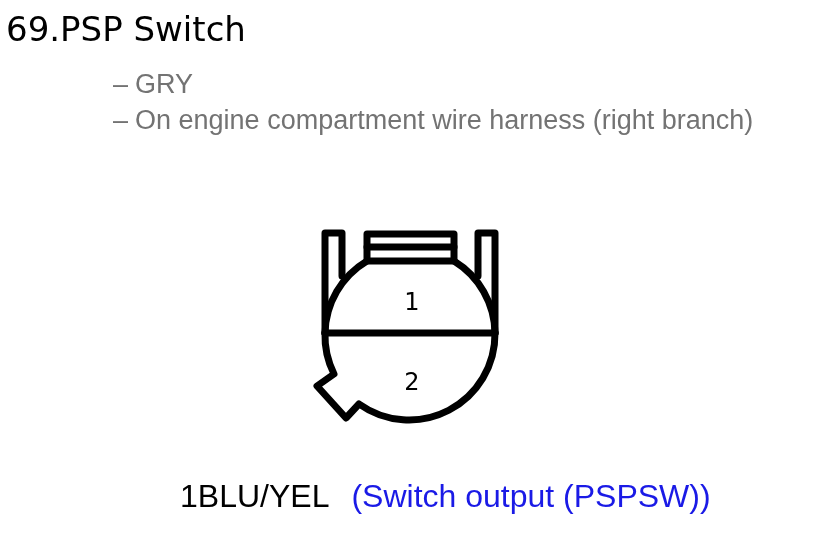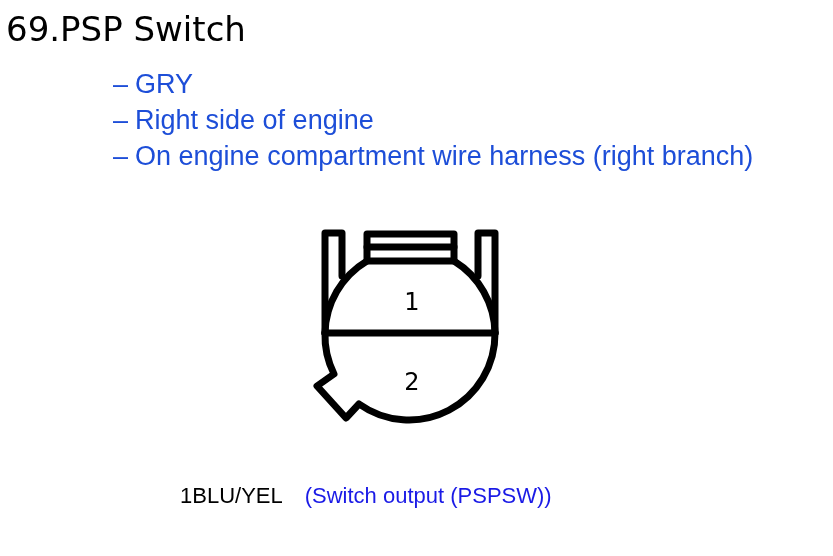--- a/index.html
+++ b/index.html
@@ -4,43 +4,42 @@
 <style>
   html, body { margin: 0; padding: 0; background: #ffffff; }
   body { width: 833px; height: 556px; position: relative; overflow: hidden; }
   .title {
     position: absolute; left: 6px; top: 2px;
     font-family: "DejaVu Sans", sans-serif; font-size: 34px; color: #000;
     line-height: 54px; white-space: nowrap;
   }
   .bullets {
     position: absolute; left: 113px; top: 66px; margin: 0; padding: 0; list-style: none;
-    font-family: "Liberation Sans", sans-serif; font-size: 27px; color: #1d4ed8;
+    font-family: "Liberation Sans", sans-serif; font-size: 27px; color: #737373;
   }
   .bullets li { height: 36px; line-height: 36px; white-space: nowrap; }
   .bullets li .dash { margin-right: 7px; }
   .diagram { position: absolute; left: 0; top: 0; }
   .pins {
     position: absolute; left: 180px; top: 478px;
-    font-family: "Liberation Sans", sans-serif; font-size: 22px;
+    font-family: "Liberation Sans", sans-serif; font-size: 32px;
   }
   .pin-row { height: 36px; line-height: 36px; white-space: nowrap; }
   .pin-wire { color: #000; }
   .pin-desc { color: #1a1ae6; margin-left: 22px; }
   .pin-row.r2 .pin-desc { margin-left: 20px; }
   .pin-label { font-family: "DejaVu Sans", sans-serif; font-size: 24px; fill: #000; }
 </style>
 </head>
 <body>
 
 <div class="title">69.PSP Switch</div>
 
 <ul class="bullets">
   <li><span class="dash">–</span><span>GRY</span></li>
-  <li><span class="dash">–</span><span>Right side of engine</span></li>
   <li><span class="dash">–</span><span>On engine compartment wire harness (right branch)</span></li>
 </ul>
 
 <svg class="diagram" width="833" height="556" viewBox="0 0 833 556">
   <g fill="none" stroke="#000" stroke-width="7" stroke-linejoin="round" stroke-linecap="round">
 
     <path d="M325,333 L325,233 L342,233 L342,276"></path>
 
     <path d="M495,333 L495,233 L478,233 L478,276"></path>
 

